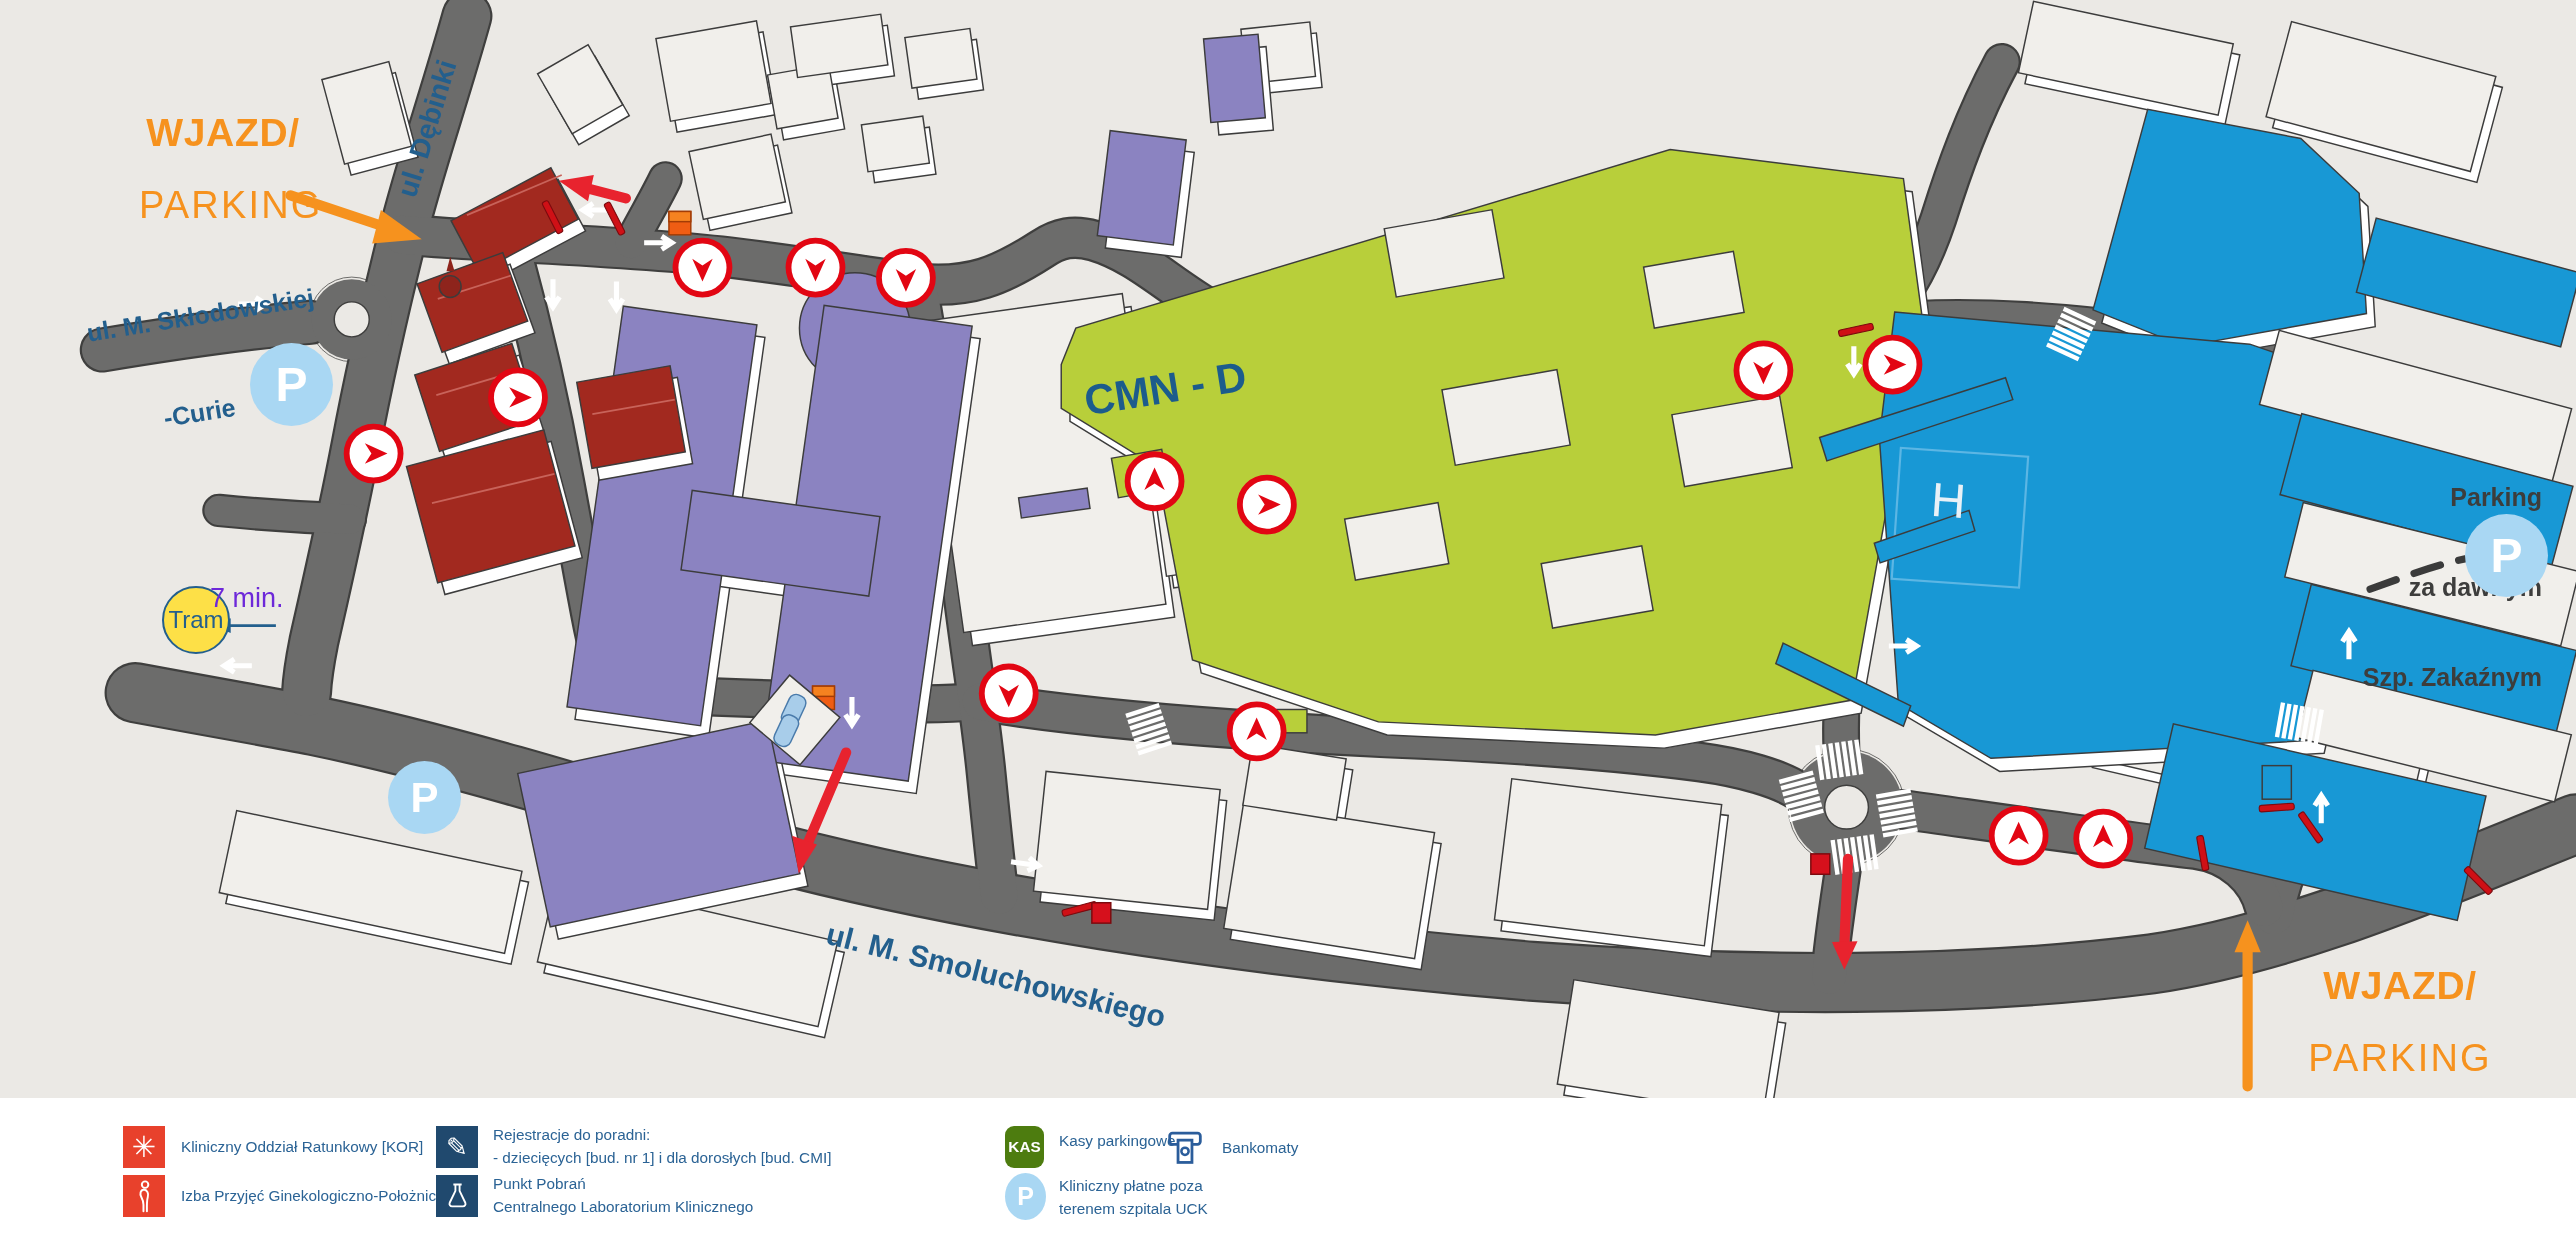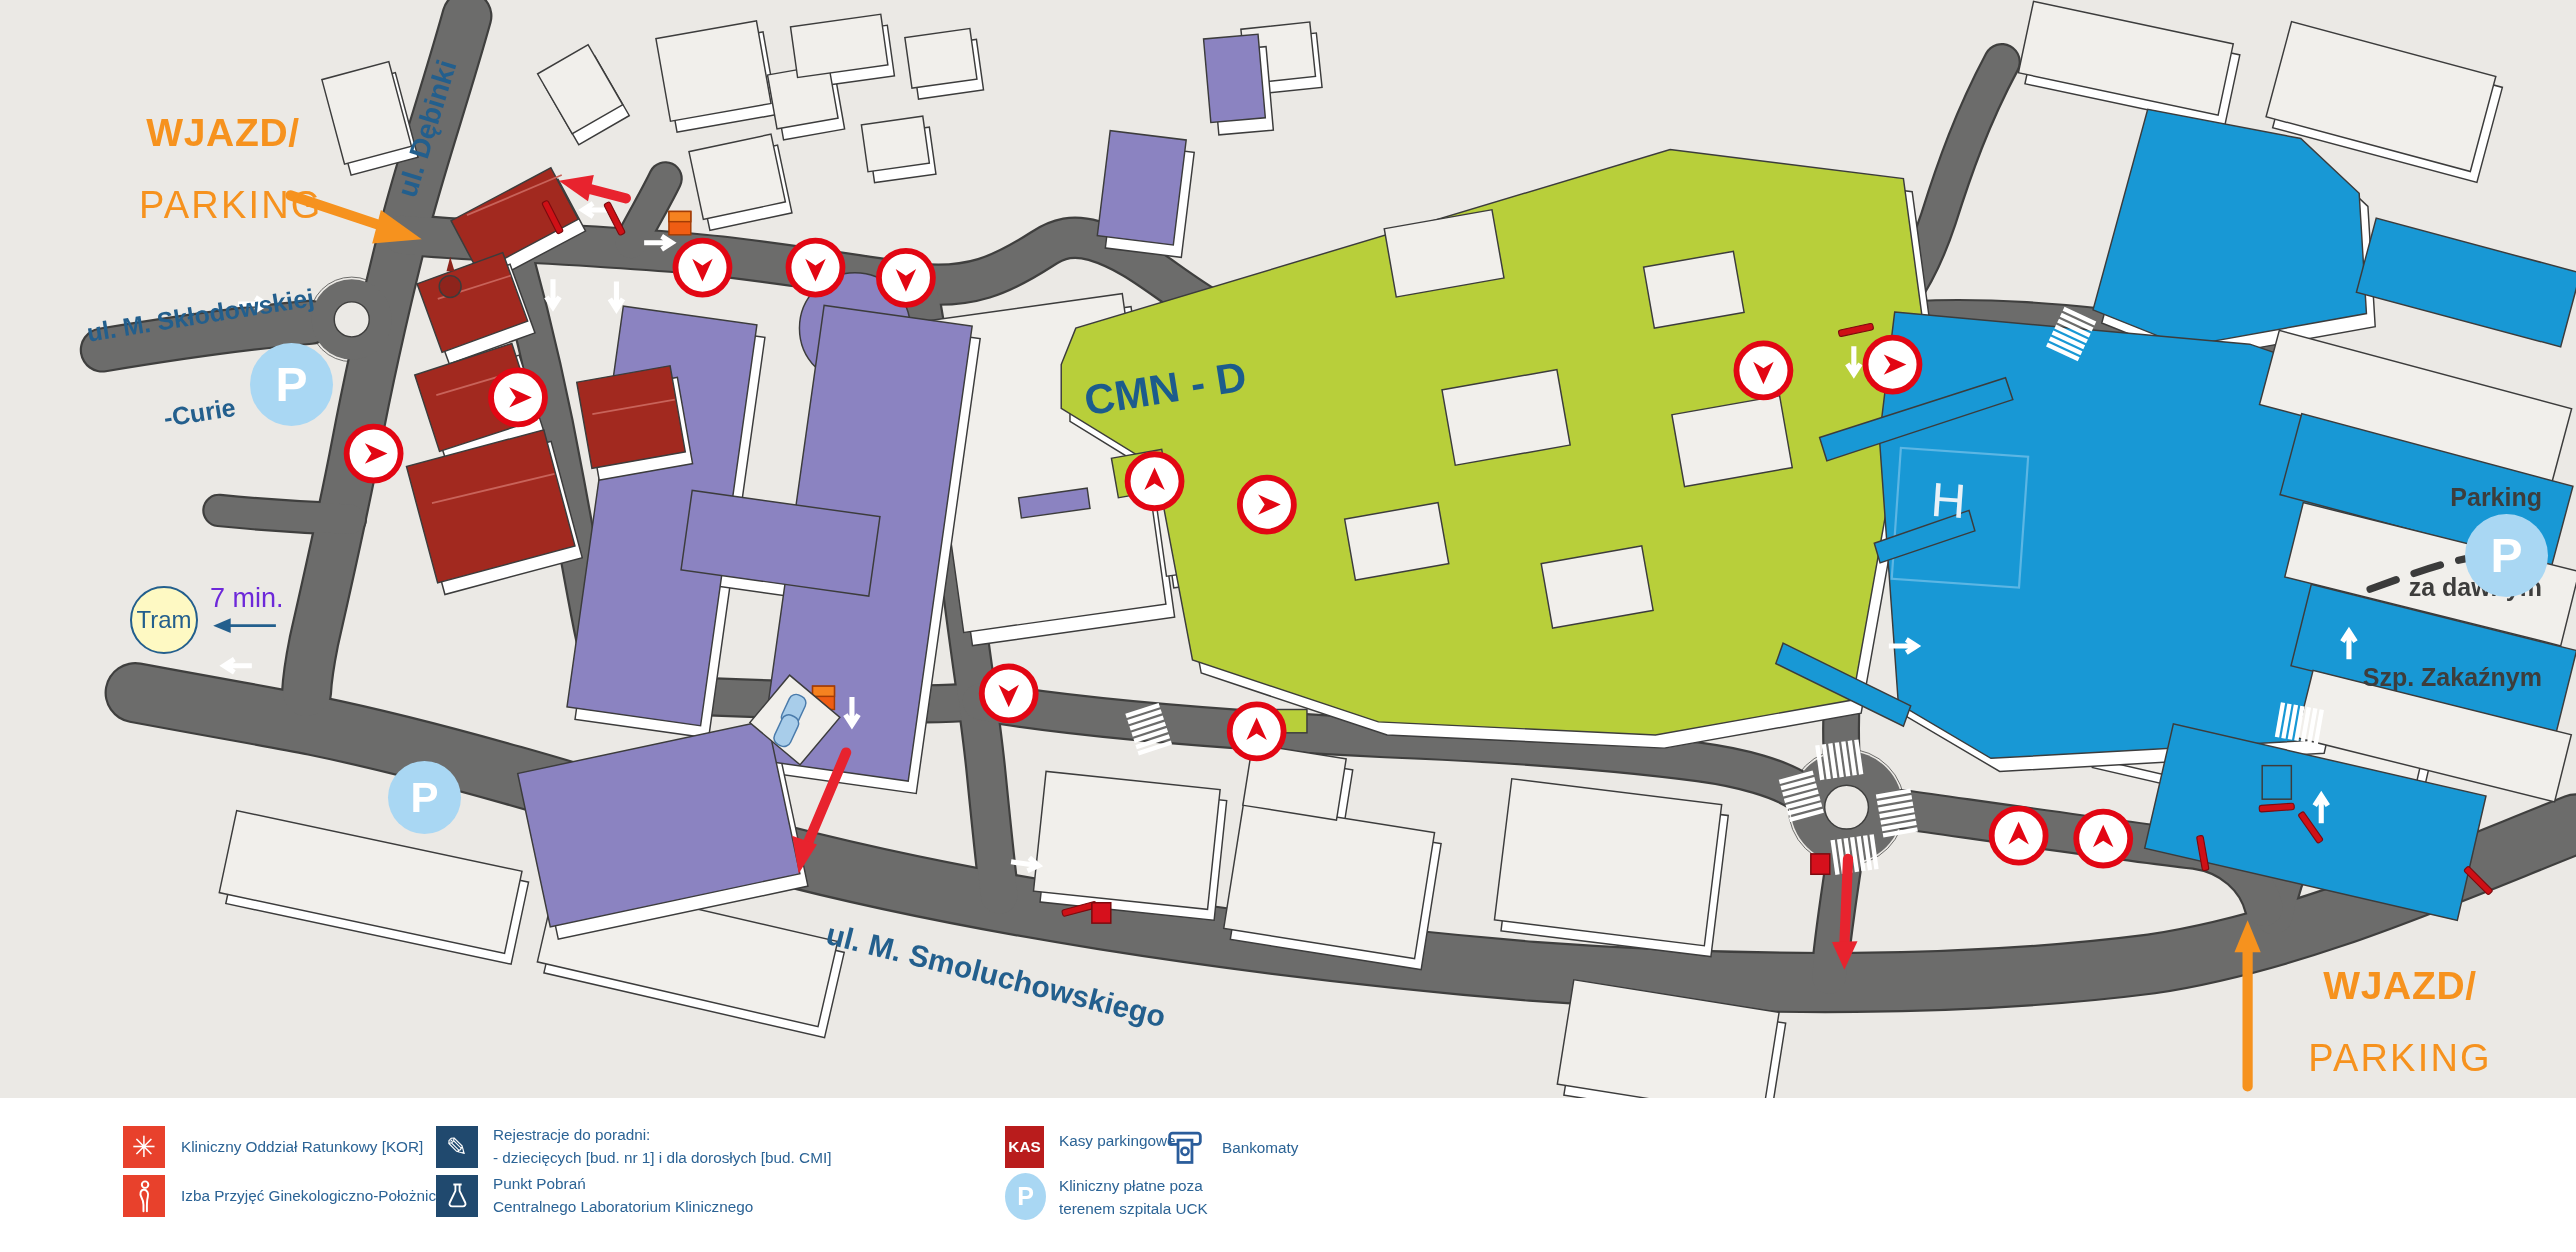--- a/index.html
+++ b/index.html
@@ -8,23 +8,23 @@
   #mapsvg{position:absolute;left:0;top:0;}
   .lbl{position:absolute;white-space:pre;}
   .blue-street{color:#235f8d;font-weight:bold;}
   .orange-big{color:#f6921e;text-align:center;line-height:1.18;}
   .orange-big .l1{font-size:39px;font-weight:700;letter-spacing:0.7px;}
   .orange-big .l2{font-size:38px;font-weight:300;letter-spacing:2.2px;}
   .pcircle{position:absolute;background:#a9d7f3;border-radius:50%;
            display:flex;align-items:center;justify-content:center;
            color:#ffffff;font-weight:800;}
   .tram-circle{position:absolute;width:64px;height:64px;border-radius:50%;
-           background:#fef9c3;border:2.2px solid #235f8d;display:flex;
+           background:#fde047;border:2.2px solid #235f8d;display:flex;
            align-items:center;justify-content:center;color:#235f8d;
-           font-size:24px;}
+           font-size:24px;margin-left:32px;}
   .legend{position:absolute;left:0;top:1098px;width:2576px;height:155px;background:#ffffff;}
   .leg-ico{position:absolute;display:flex;align-items:center;justify-content:center;color:#fff;}
   .leg-txt{position:absolute;color:#2b6395;font-size:15.3px;line-height:22.6px;}
   .leg-one{display:flex;align-items:center;height:42px;}
   .dark-lbl{color:#3d3d3c;font-weight:bold;font-size:25px;line-height:30px;text-align:right;}
 </style>
 </head>
 <body>
 
 <div id="stage">
@@ -408,21 +408,21 @@
   <div class="leg-ico" style="left:436px;top:77px;width:42px;height:42px;background:#20496e;">
     <svg width="25" height="28" viewBox="0 0 24 26">
       <path d="M8,2 L16,2 M10,2 L10,8 L4.5,19.5 A2.5,2.5 0 0 0 6.8,23 L17.2,23 A2.5,2.5 0 0 0 19.5,19.5 L14,8 L14,2" fill="none" stroke="#fff" stroke-width="1.8" stroke-linejoin="round"></path>
     </svg>
   </div>
   <div class="leg-txt" style="left:493px;top:75px;">
     <div>Punkt Pobrań</div>
     <div>Centralnego Laboratorium Klinicznego</div>
   </div>
 
-  <div class="leg-ico" style="left:1005px;top:28px;width:39px;height:42px;background:#b91c1c;font-weight:800;font-size:15.3px;">
+  <div class="leg-ico" style="left:1005px;top:28px;width:39px;height:42px;background:#4d7c0f;font-weight:800;font-size:15.3px;border-radius:9px;">
     <span>KAS</span>
   </div>
   <div class="leg-txt leg-one" style="left:1059px;top:22px;">Kasy parkingowe</div>
 
   <div class="leg-ico" style="left:1005px;top:75px;width:41px;height:47px;background:#a9d7f3;border-radius:50%;font-weight:800;font-size:25px;">
     <span>P</span>
   </div>
   <div class="leg-txt" style="left:1059px;top:77px;">
     <div>Kliniczny płatne poza</div>
     <div>terenem szpitala UCK</div>

